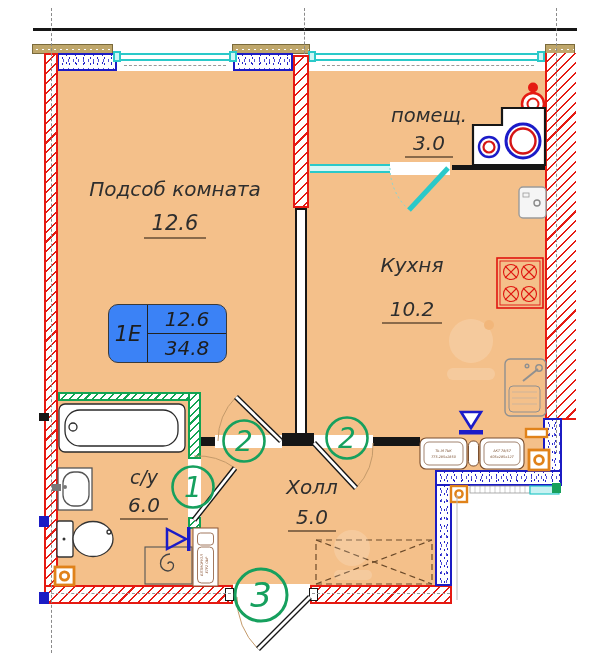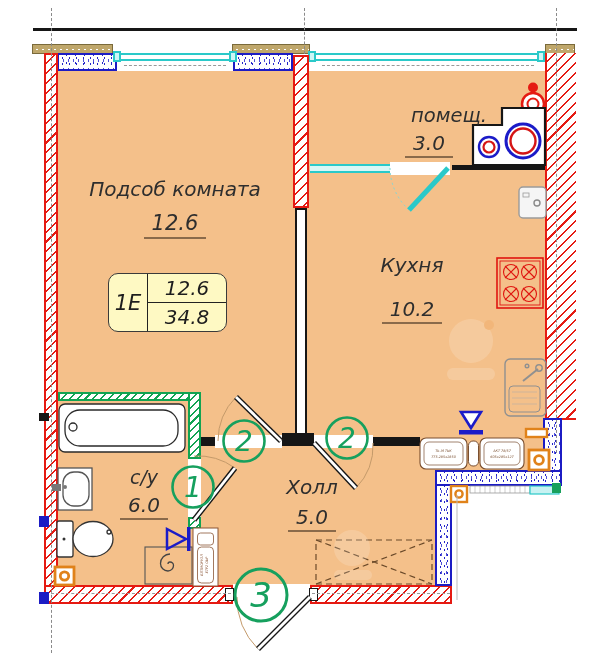--- a/index.html
+++ b/index.html
@@ -26,21 +26,21 @@
   .blackbar { background:#161616; }
   .white-gap { background:#fff; }
   .jamb { background:#fff; border:1.5px solid #161616; }
   .cyan-band { background:#d8f7f7; border-top:2.5px solid #2ac9c9; border-bottom:2.5px solid #2ac9c9; }
   .win { background:#fff; border-top:2.5px solid #2ac9c9; border-bottom:2.5px solid #2ac9c9; }
   .win-cap { background:#cdf6f6; border:2px solid #2ac9c9; }
   .dash-line { border-top:1.5px dashed #999; height:0; }
   .vdash { border-left:1.5px dashed #8a8a8a; width:0; }
   .lbl { position:absolute; font-style:italic; color:#2e2e2e; text-align:center; line-height:1.1; }
   .ul-span { display:inline-block; border-bottom:2px solid #8a6a4a; padding:0 8px 2px; }
-  .stamp { border:1.6px solid #3a3a3a; border-radius:10px; background:#fef9c3; display:flex; overflow:hidden; }
+  .stamp { border:1.6px solid #3a3a3a; border-radius:10px; background:#3b82f6; display:flex; overflow:hidden;margin-top:31px; }
   .stamp .cell-l { width:38px; display:flex; align-items:center; justify-content:center;
                    font-style:italic; font-size:21px; color:#1d1d1d; border-right:1.3px solid #222; }
   .stamp .col-r { flex:1; display:flex; flex-direction:column; }
   .stamp .col-r div { flex:1; display:flex; align-items:center; justify-content:center;
                       font-style:italic; font-size:20px; color:#1d1d1d; }
   .stamp .col-r div:first-child { border-bottom:1.3px solid #222; }
   svg text { font-family:"DejaVu Sans", sans-serif; }
 </style>
 </head>
 <body>
@@ -290,21 +290,21 @@
     </g>
   </svg>
 
   <div class="lbl" style="left:75px; top:178px; width:200px; font-size:20px;">
     <span>Подсоб комната</span>
   </div>
   <div class="lbl" style="left:125px; top:212px; width:100px; font-size:21px;">
     <span class="ul-span">12.6</span>
   </div>
 
-  <div class="lbl" style="left:388px; top:105px; width:122px; font-size:19.5px;font-style:italic;">
+  <div class="lbl" style="left:368px; top:105px; width:122px; font-size:19.5px;font-style:italic;">
     <span>помещ.</span>
   </div>
   <div class="lbl" style="left:368px; top:132px; width:122px; font-size:20px;">
     <span class="ul-span">3.0</span>
   </div>
 
   <div class="lbl" style="left:352px; top:254px; width:120px; font-size:20px;">
     <span>Кухня</span>
   </div>
   <div class="lbl" style="left:352px; top:298px; width:120px; font-size:20px;">

